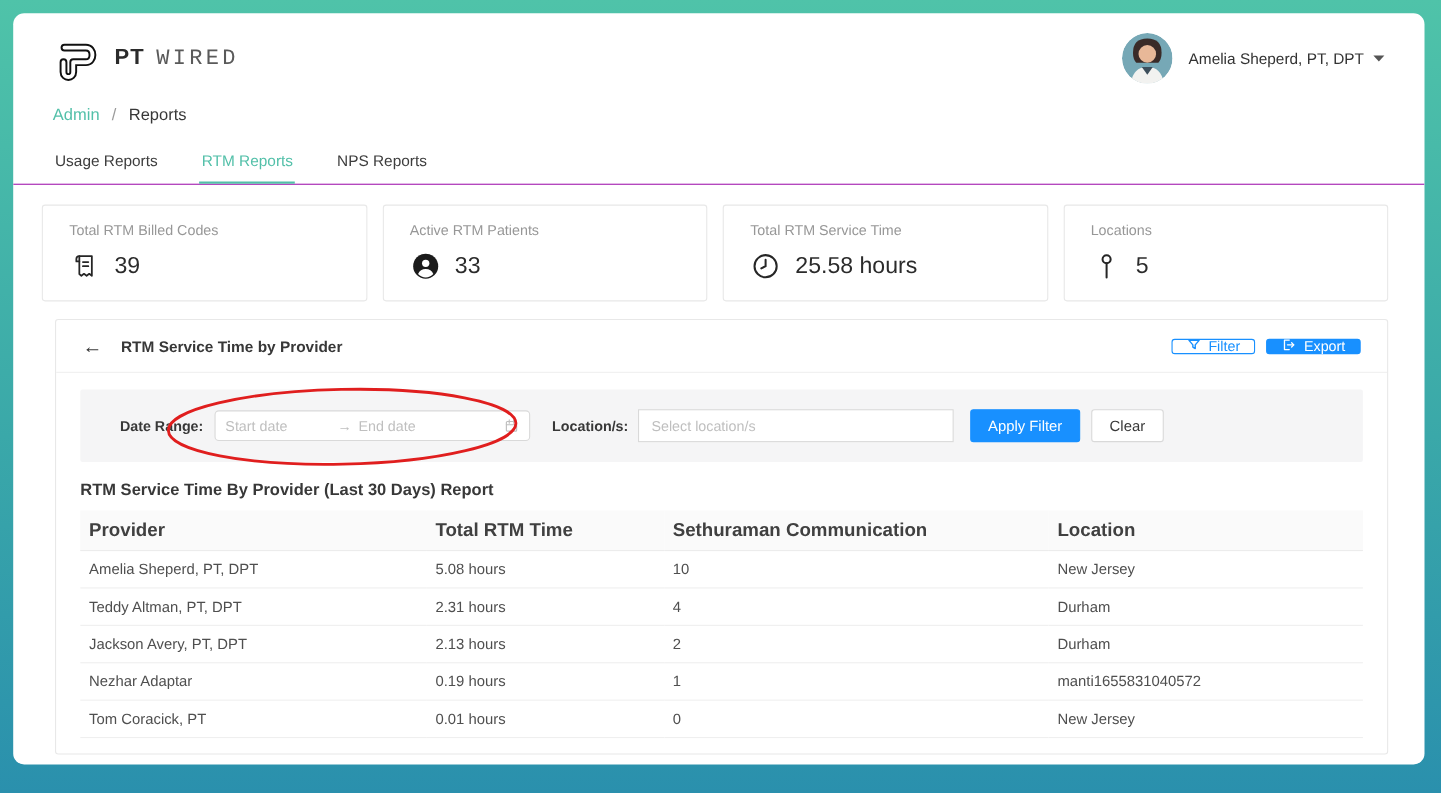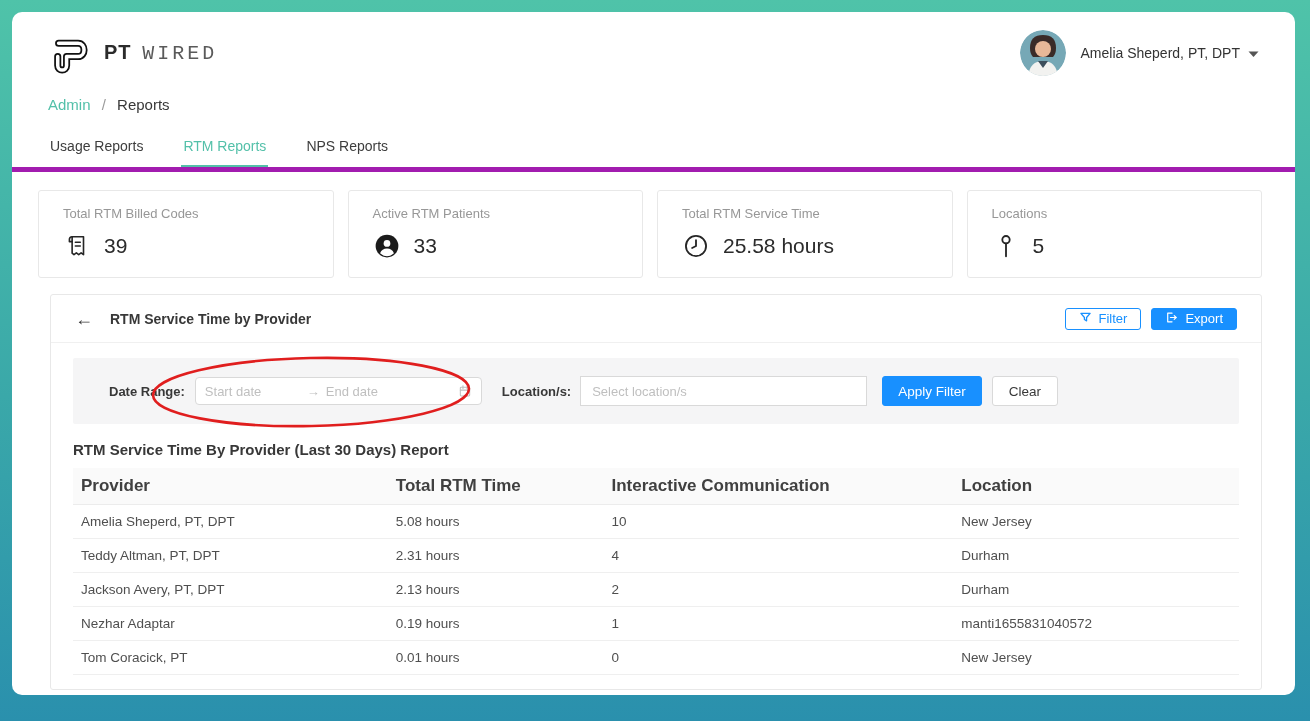--- a/index.html
+++ b/index.html
@@ -28,39 +28,39 @@
   .username { margin-left:14px; font-size:14px; color:#333; }
   .caret { margin-left:8px; }
 
   
   .crumbs { padding:20px 36px 0; font-size:15px; }
   .crumb-link { color:#53c0a9; cursor:pointer; }
   .crumb-sep { color:#9b9b9b; margin:0 7px; }
   .crumb-cur { color:#383838; }
 
   
-  .tabs { display:flex; padding:0 36px; margin-top:16px; border-bottom:5px solid #a21caf; }
+  .tabs { display:flex; padding:0 36px; margin-top:16px; border-bottom:1px solid #a21caf; }
   .tab { font-size:14px; color:#3d3d3d; padding:9px 2px 11px; margin-right:36px; cursor:pointer; border-bottom:2px solid transparent; }
   .tab.active { color:#53c0a9; border-bottom-color:#53c0a9; }
 
   
   .stats { display:flex; gap:14px; padding:18px 33px 0 26px; }
   .stat-card { flex:1; border:1px solid #e8e8e8; border-radius:3px; padding:15px 18px 17px 24px; background:#fff; }
   .stat-label { font-size:13px; color:#979797; }
   .stat-valrow { display:flex; align-items:center; margin-top:11px; }
   .stat-icon { width:28px; height:28px; display:flex; align-items:center; justify-content:center; }
   .stat-value { font-size:21px; color:#2b2b2b; margin-left:13px; }
 
   
   .card { position:relative; margin:16px 33px 0 38px; border:1px solid #e8e8e8; border-radius:3px; background:#fff; padding-bottom:14px; }
   .card-hdr { display:flex; align-items:center; height:48px; padding:0 24px; border-bottom:1px solid #f0f0f0; }
   .back-arrow { font-size:18px; color:#383838; cursor:pointer; line-height:1; }
   .card-title { margin-left:17px; font-size:14px; font-weight:700; color:#383838; }
   .card-hdr .spacer { flex:1; }
-  .btn { display:inline-flex; align-items:center; gap:7px; height:22px; padding:4px 13px; border-radius:3px; font-size:13px; cursor:pointer; border:1px solid transparent; }
+  .btn { display:inline-flex; align-items:center; gap:7px; height:14px; padding:4px 13px; border-radius:3px; font-size:13px; cursor:pointer; border:1px solid transparent; }
   .btn-outline { color:#1890ff; border-color:#1890ff; background:#fff; }
   .btn-primary { color:#fff; background:#1890ff; border-color:#1890ff; }
   .btn + .btn { margin-left:10px;text-align:right; }
 
   
   .filter-band { display:flex; align-items:center; margin:15px 22px 0; height:66px; background:#f5f5f6; border-radius:2px; padding:0 16px 0 36px; }
   .f-label { font-size:13px; font-weight:600; color:#383838; white-space:nowrap; }
   .date-range { display:flex; align-items:center; width:287px; height:28px; background:#fff; border:1px solid #d9d9d9; border-radius:4px; margin-left:10px; padding:0 9px; }
   .date-range input { border:none; outline:none; font-size:13px; color:#555; width:100px; font-family:inherit; background:transparent; }
   .date-range input::placeholder { color:#bfbfbf; }
@@ -243,21 +243,21 @@
         <colgroup>
             <col class="c1">
             <col class="c2">
             <col class="c3">
             <col class="c4">
           </colgroup>
         <thead>
           <tr>
             <th>Provider</th>
             <th>Total RTM Time</th>
-            <th>Interactive Communication</th>
+            <th>Sethuraman Communication</th>
             <th>Location</th>
           </tr>
         </thead>
         <tbody>
           <tr>
             <td>Amelia Sheperd, PT, DPT</td>
             <td>5.08 hours</td>
             <td>10</td>
             <td>New Jersey</td>
           </tr>

